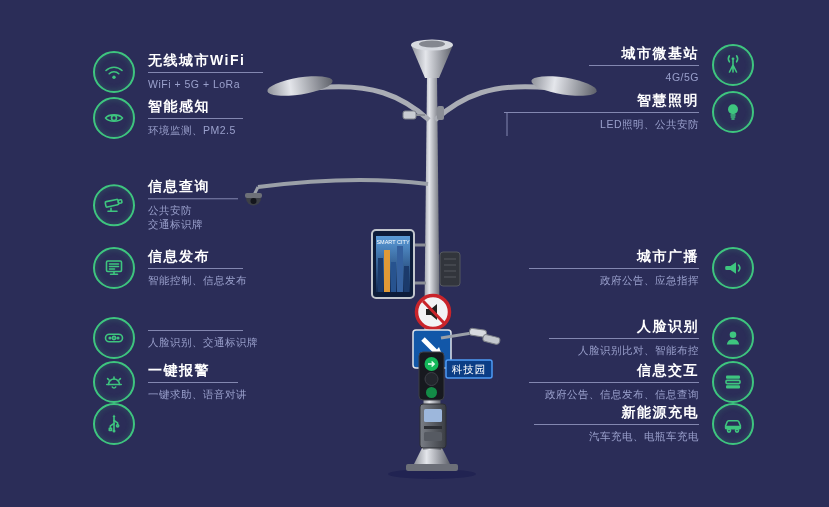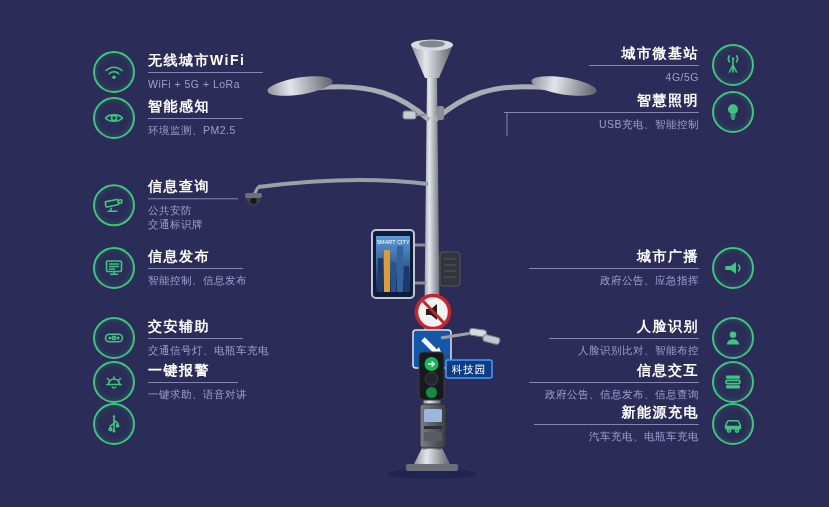--- a/index.html
+++ b/index.html
@@ -211,23 +211,22 @@
   <div class="feature left" style="top:338px">
     <div class="icon-circle">
       <svg viewBox="0 0 22 22">
           <rect x="2.5" y="7.2" width="17" height="7.6" rx="3.8"></rect>
           <circle cx="7" cy="11" r="1.6" fill="#3ec57f" stroke="none"></circle>
           <circle cx="11" cy="11" r="1.6"></circle>
           <circle cx="15" cy="11" r="1.6" fill="#3ec57f" stroke="none"></circle>
         </svg>
     </div>
     <div class="texts">
-      <div class="title">交安辅助</div>
       <div class="line" style="width:95px"></div>
-      <div class="subtitle">交通信号灯、电瓶车充电</div>
+      <div class="subtitle">人脸识别、交通标识牌</div>
     </div>
   </div>
 
   <div class="feature left" style="top:382px">
     <div class="icon-circle">
       <svg viewBox="0 0 22 22">
           <path d="M5.5 13.5a5.5 5.5 0 0 1 11 0"></path>
           <path d="M3.8 13.5h14.4"></path>
           <path d="M11 8v-2M6 9L4.6 7.6M16 9l1.4-1.4"></path>
           <path d="M9.3 16a1.9 1.9 0 0 0 3.4 0"></path>
@@ -266,21 +265,21 @@
           <circle cx="11" cy="4.8" r="1.4" fill="#3ec57f" stroke="none"></circle>
           <path d="M7.4 7.8a5.2 5.2 0 0 1 0-6M14.6 7.8a5.2 5.2 0 0 0 0-6"></path>
         </svg>
     </div>
   </div>
 
   <div class="feature right" style="top:112px">
     <div class="texts">
       <div class="title">智慧照明</div>
       <div class="line" style="width:195px"></div>
-      <div class="subtitle">USB充电、智能控制</div>
+      <div class="subtitle">LED照明、公共安防</div>
     </div>
     <div class="icon-circle">
       <svg viewBox="0 0 22 22">
           <circle cx="11" cy="8.3" r="5" fill="#3ec57f" stroke="none"></circle>
           <path d="M9 14h4M9.3 16h3.4M10 18h2"></path>
         </svg>
     </div>
   </div>
 
   <div class="feature right" style="top:338px">

